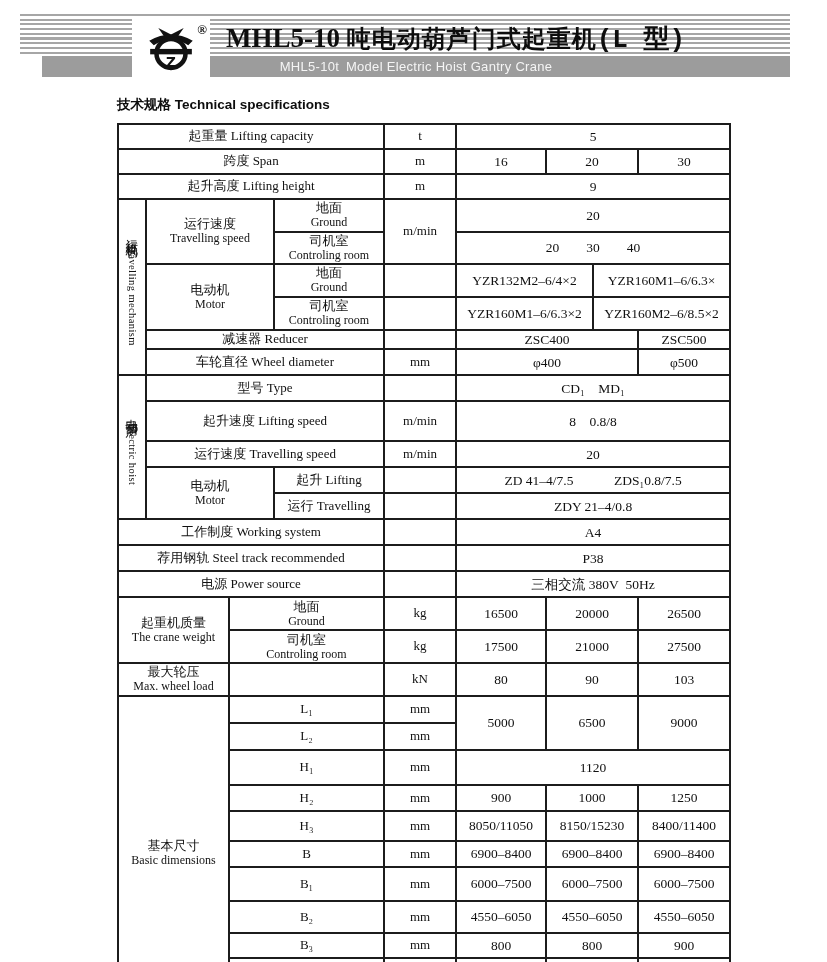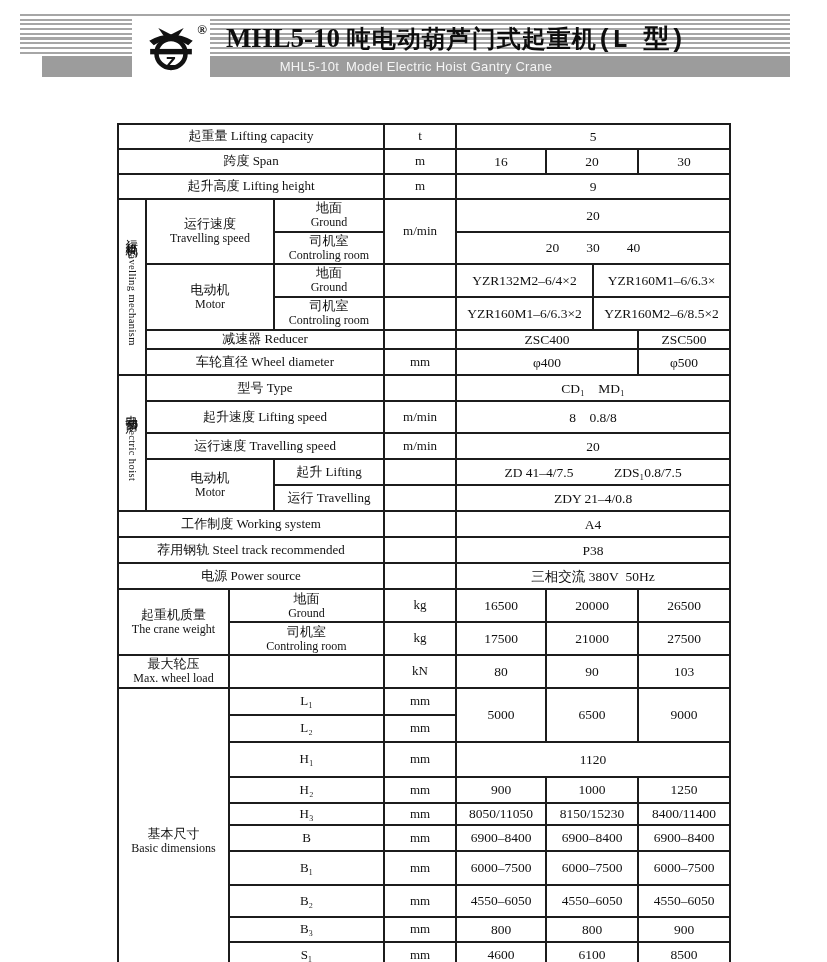--- a/index.html
+++ b/index.html
@@ -83,20 +83,21 @@
       <circle cx="32" cy="34" r="16" fill="none" stroke="#111" stroke-width="5"></circle>
       <rect x="9" y="29" width="46" height="6" fill="#111"></rect>
       <text x="32" y="49" font-size="15" font-weight="bold" text-anchor="middle" fill="#111" font-family="DejaVu Sans, sans-serif">Z</text>
     </svg>
     <span class="logo-reg">®</span>
   </div>
   <div class="title">
     <span class="model">MHL5-10 </span><span class="cnpart">吨电动葫芦门式起重机</span><span class="suffix">(L 型)</span>
   </div>
 
+  <div class="section-title">技术规格 Technical specifications</div>
 
   <table class="spec-table">
     <colgroup>
       <col style="width:28px">
         <col style="width:83px">
         <col style="width:45px">
         <col style="width:110px">
       <col style="width:72px">
         <col style="width:90px">
         <col style="width:47px">
@@ -193,21 +194,21 @@
       <td rowspan="5">
         <div class="vert-wrap">
           <span class="vcjk">电动葫芦</span><span class="vlat">Electric hoist</span>
         </div>
       </td>
       <td colspan="3" class="lbl">型号 Type</td>
       <td class="u"></td>
       <td colspan="4" class="val">CD₁ MD₁</td>
     </tr>
 
-    <tr style="height:32px">
+    <tr style="height:40px">
       <td colspan="3" class="lbl">起升速度 Lifting speed</td>
       <td class="u">m/min</td>
       <td colspan="4" class="val">8 0.8/8</td>
     </tr>
 
     <tr style="height:26px">
       <td colspan="3" class="lbl">运行速度 Travelling speed</td>
       <td class="u">m/min</td>
       <td colspan="4" class="val">20</td>
     </tr>
@@ -308,21 +309,21 @@
     </tr>
 
     <tr style="height:26px">
       <td colspan="2" class="lbl">H₂</td>
       <td class="u">mm</td>
       <td class="val">900</td>
       <td colspan="2" class="val">1000</td>
       <td class="val">1250</td>
     </tr>
 
-    <tr style="height:22px">
+    <tr style="height:30px">
       <td colspan="2" class="lbl">H₃</td>
       <td class="u">mm</td>
       <td class="val">8050/11050</td>
       <td colspan="2" class="val">8150/15230</td>
       <td class="val">8400/11400</td>
     </tr>
 
     <tr style="height:26px">
       <td colspan="2" class="lbl">B</td>
       <td class="u">mm</td>

